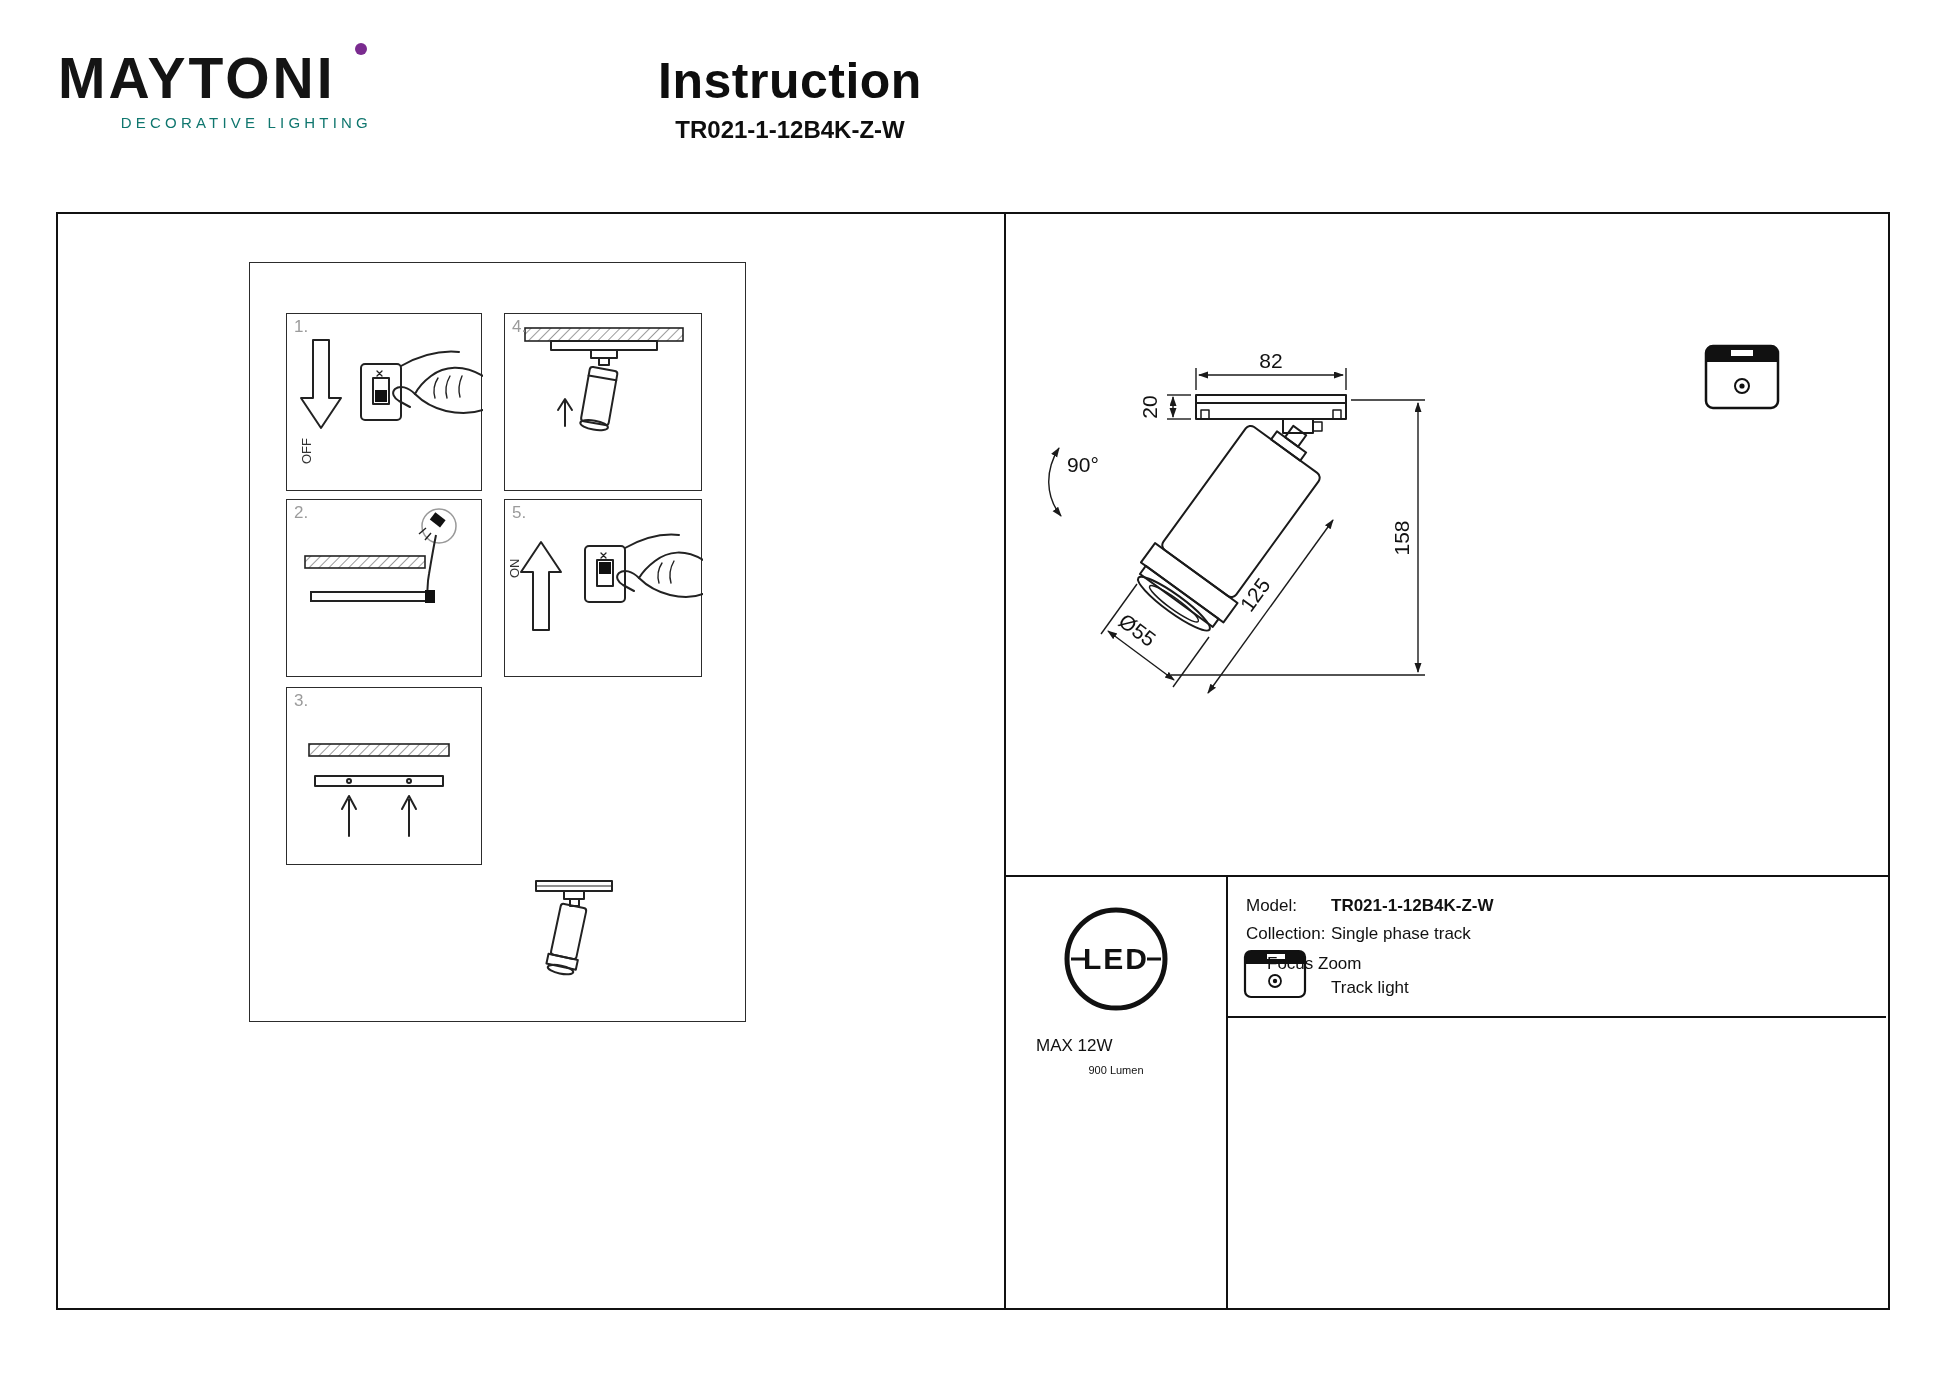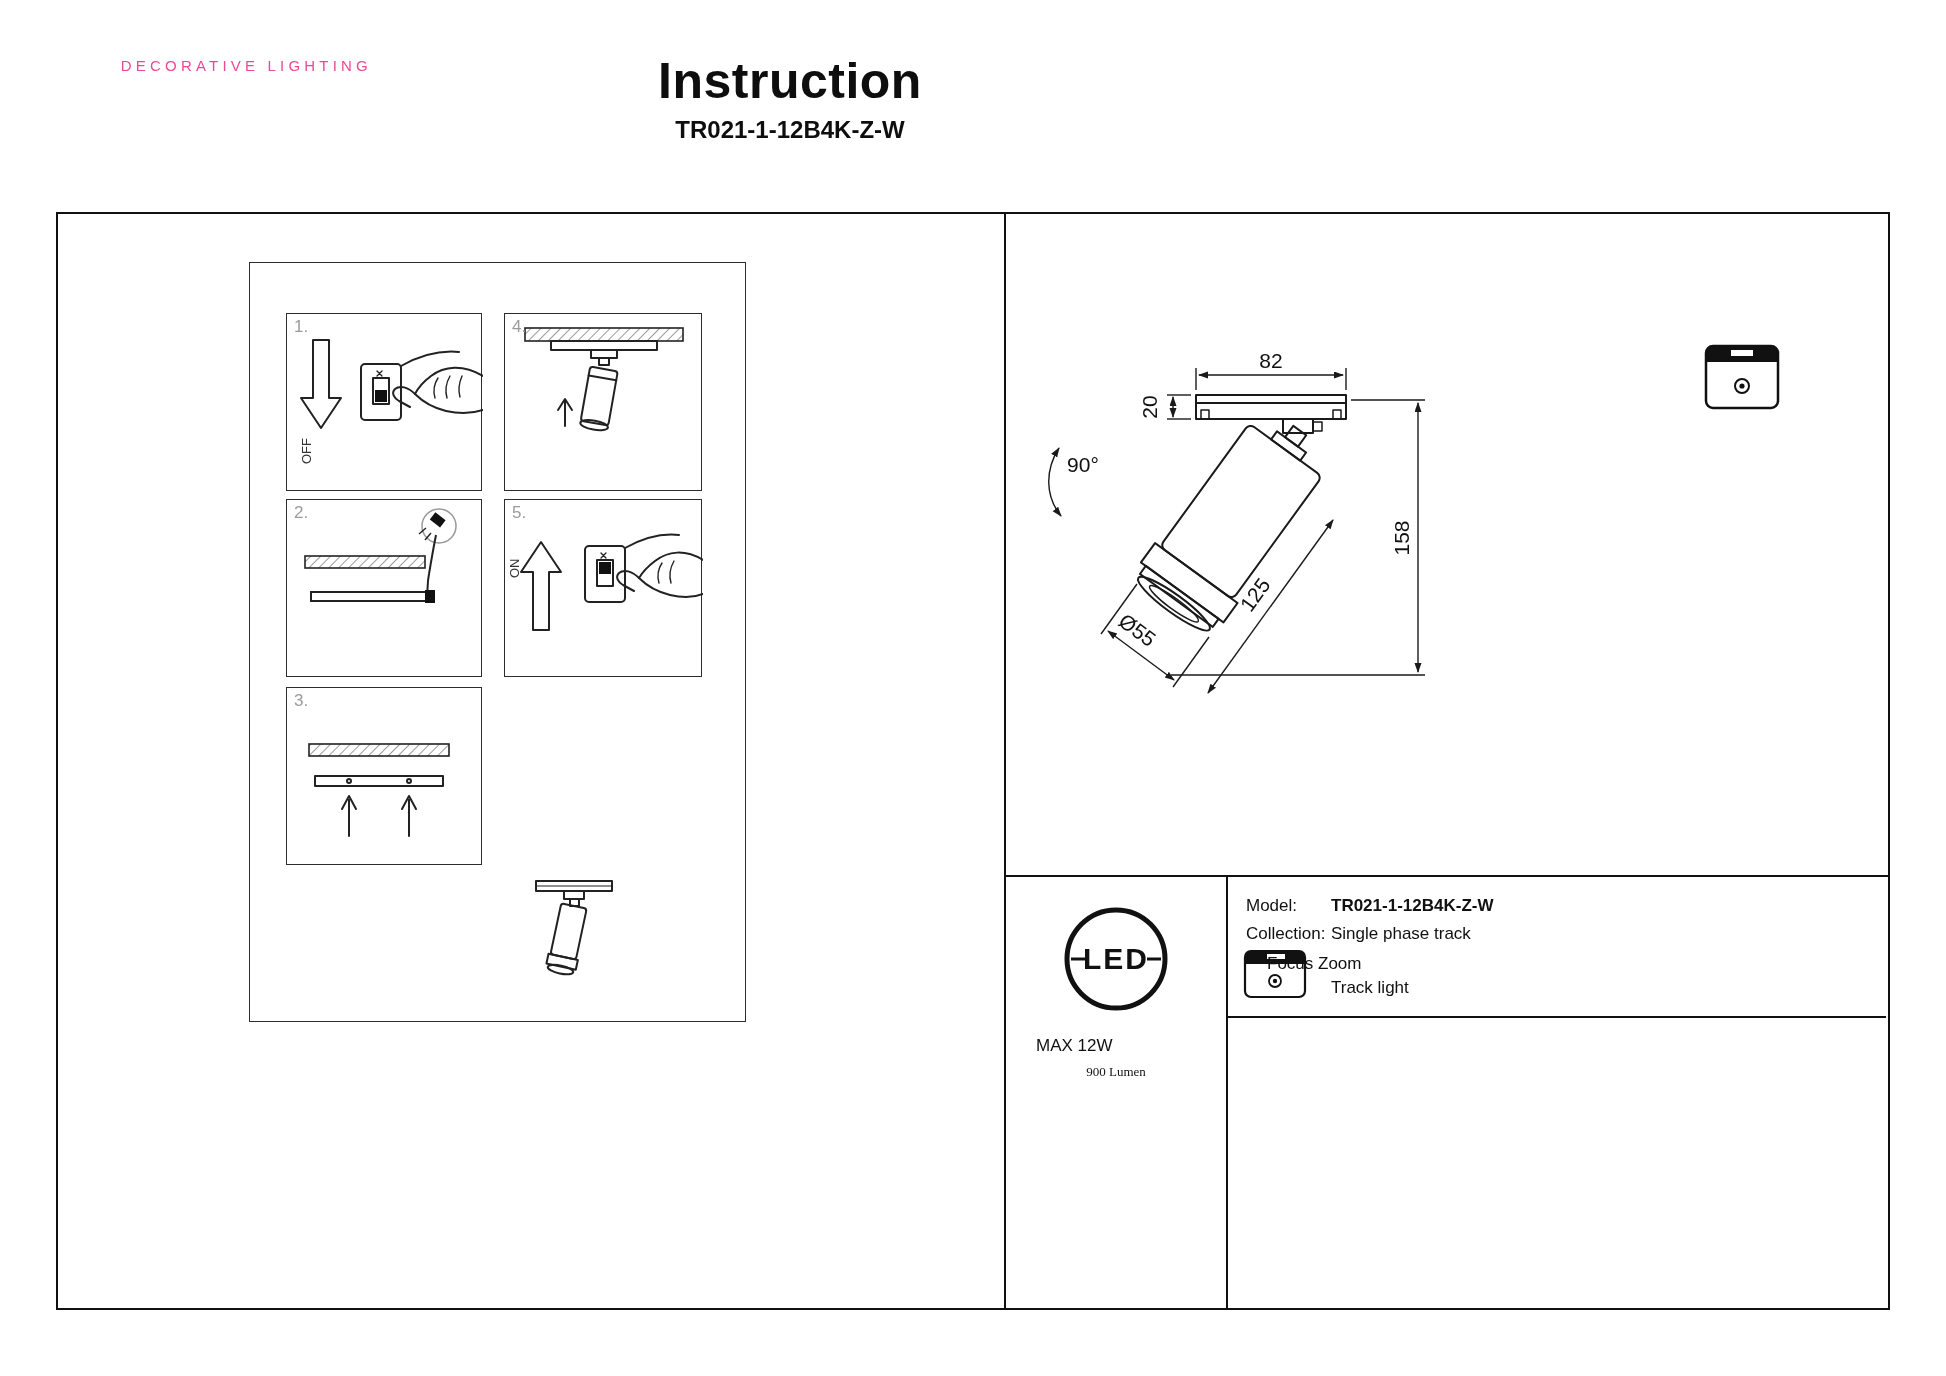--- a/index.html
+++ b/index.html
@@ -7,21 +7,21 @@
   body {
     width:1946px; height:1376px; position:relative;
     font-family:"Liberation Sans", sans-serif; color:#111;
     overflow:hidden;
   }
 
   
   .logo { position:absolute; left:58px; top:50px; width:314px; }
   .logo-word { position:relative; font-size:57px; font-weight:700; letter-spacing:3px; color:#141414; line-height:1; }
   .logo-dot { position:absolute; width:12px; height:12px; border-radius:50%; right:5px; top:-7px; background:#7a2b8f; }
-  .logo-sub { font-size:15px; letter-spacing:4.2px; color:#ec4899; text-align:right; margin-top:7px; font-weight:500; }
+  .logo-sub { font-size:15px; letter-spacing:4.2px; color:#0f766e; text-align:right; margin-top:7px; font-weight:500; }
 
   .title-block { position:absolute; left:555px; top:52px; width:470px; text-align:center; }
   .title-main { font-size:50px; font-weight:600; letter-spacing:0.5px; color:#0e0e0e; }
   .title-model { font-size:24px; font-weight:700; margin-top:6px; color:#0e0e0e; }
 
   
   .main-box { position:absolute; left:56px; top:212px; width:1834px; height:1098px; border:2.5px solid #111; background:#fff; }
   .vdiv1 { position:absolute; left:946px; top:0; bottom:0; width:2px; background:#111; }
   .hdiv  { position:absolute; left:946px; right:0; top:661px; height:2px; background:#111; }
   .vdiv2 { position:absolute; left:1168px; top:661px; bottom:0; width:2px; background:#111; }
@@ -37,21 +37,21 @@
   .p3 { left:36px;  top:424px; width:196px; height:178px; }
   .mini-fixture { position:absolute; left:276px; top:610px; width:104px; height:140px; }
 
   
   .tech { position:absolute; left:963px; top:116px; }
   .corner-icon { position:absolute; left:1643px; top:124px; }
 
   
   .led-badge { position:absolute; left:1001px; top:688px; }
   .led-max   { position:absolute; left:978px; top:822px; width:160px; text-align:left; font-size:17px; color:#111; }
-  .led-lumen { position:absolute; left:978px; top:850px; width:160px; text-align:center; font-size:13px; color:#111;font-family:Liberation Serif, serif; }
+  .led-lumen { position:absolute; left:978px; top:850px; width:160px; text-align:center; font-size:11px; color:#111; }
 
   .spec-label { position:absolute; font-size:17px; color:#111; }
   .spec-value { position:absolute; font-size:17px; color:#111; }
   .spec-value.bold { font-weight:700; }
   .lbl-model      { left:1188px; top:682px; }
   .val-model      { left:1273px; top:682px; }
   .lbl-collection { left:1188px; top:710px;text-align:center; }
   .val-collection { left:1273px; top:710px; }
   .spec-icon  { position:absolute; left:1185px; top:734px; }
   .val-feature1 { left:1209px; top:740px; }
@@ -59,20 +59,24 @@
   .spec-div { position:absolute; left:1170px; right:2px; top:802px; height:1.5px; background:#111; }
   .spec-note { position:absolute; left:1188px; top:812px; width:352px; font-size:15px; line-height:1.3; color:#111; }
 
   svg { display:block; }
   svg text { font-family:"Liberation Sans", sans-serif; }
 </style>
 </head>
 <body>
 
 <div class="logo">
+  <div class="logo-word">
+    <span>MAYTONI</span>
+    <span class="logo-dot" style="background-color: rgb(122, 43, 143);"></span>
+  </div>
   <div class="logo-sub">DECORATIVE LIGHTING</div>
 </div>
 
 <div class="title-block">
   <div class="title-main">Instruction</div>
   <div class="title-model">TR021-1-12B4K-Z-W</div>
 </div>
 
 <div class="main-box">
   <div class="vdiv1"></div>

